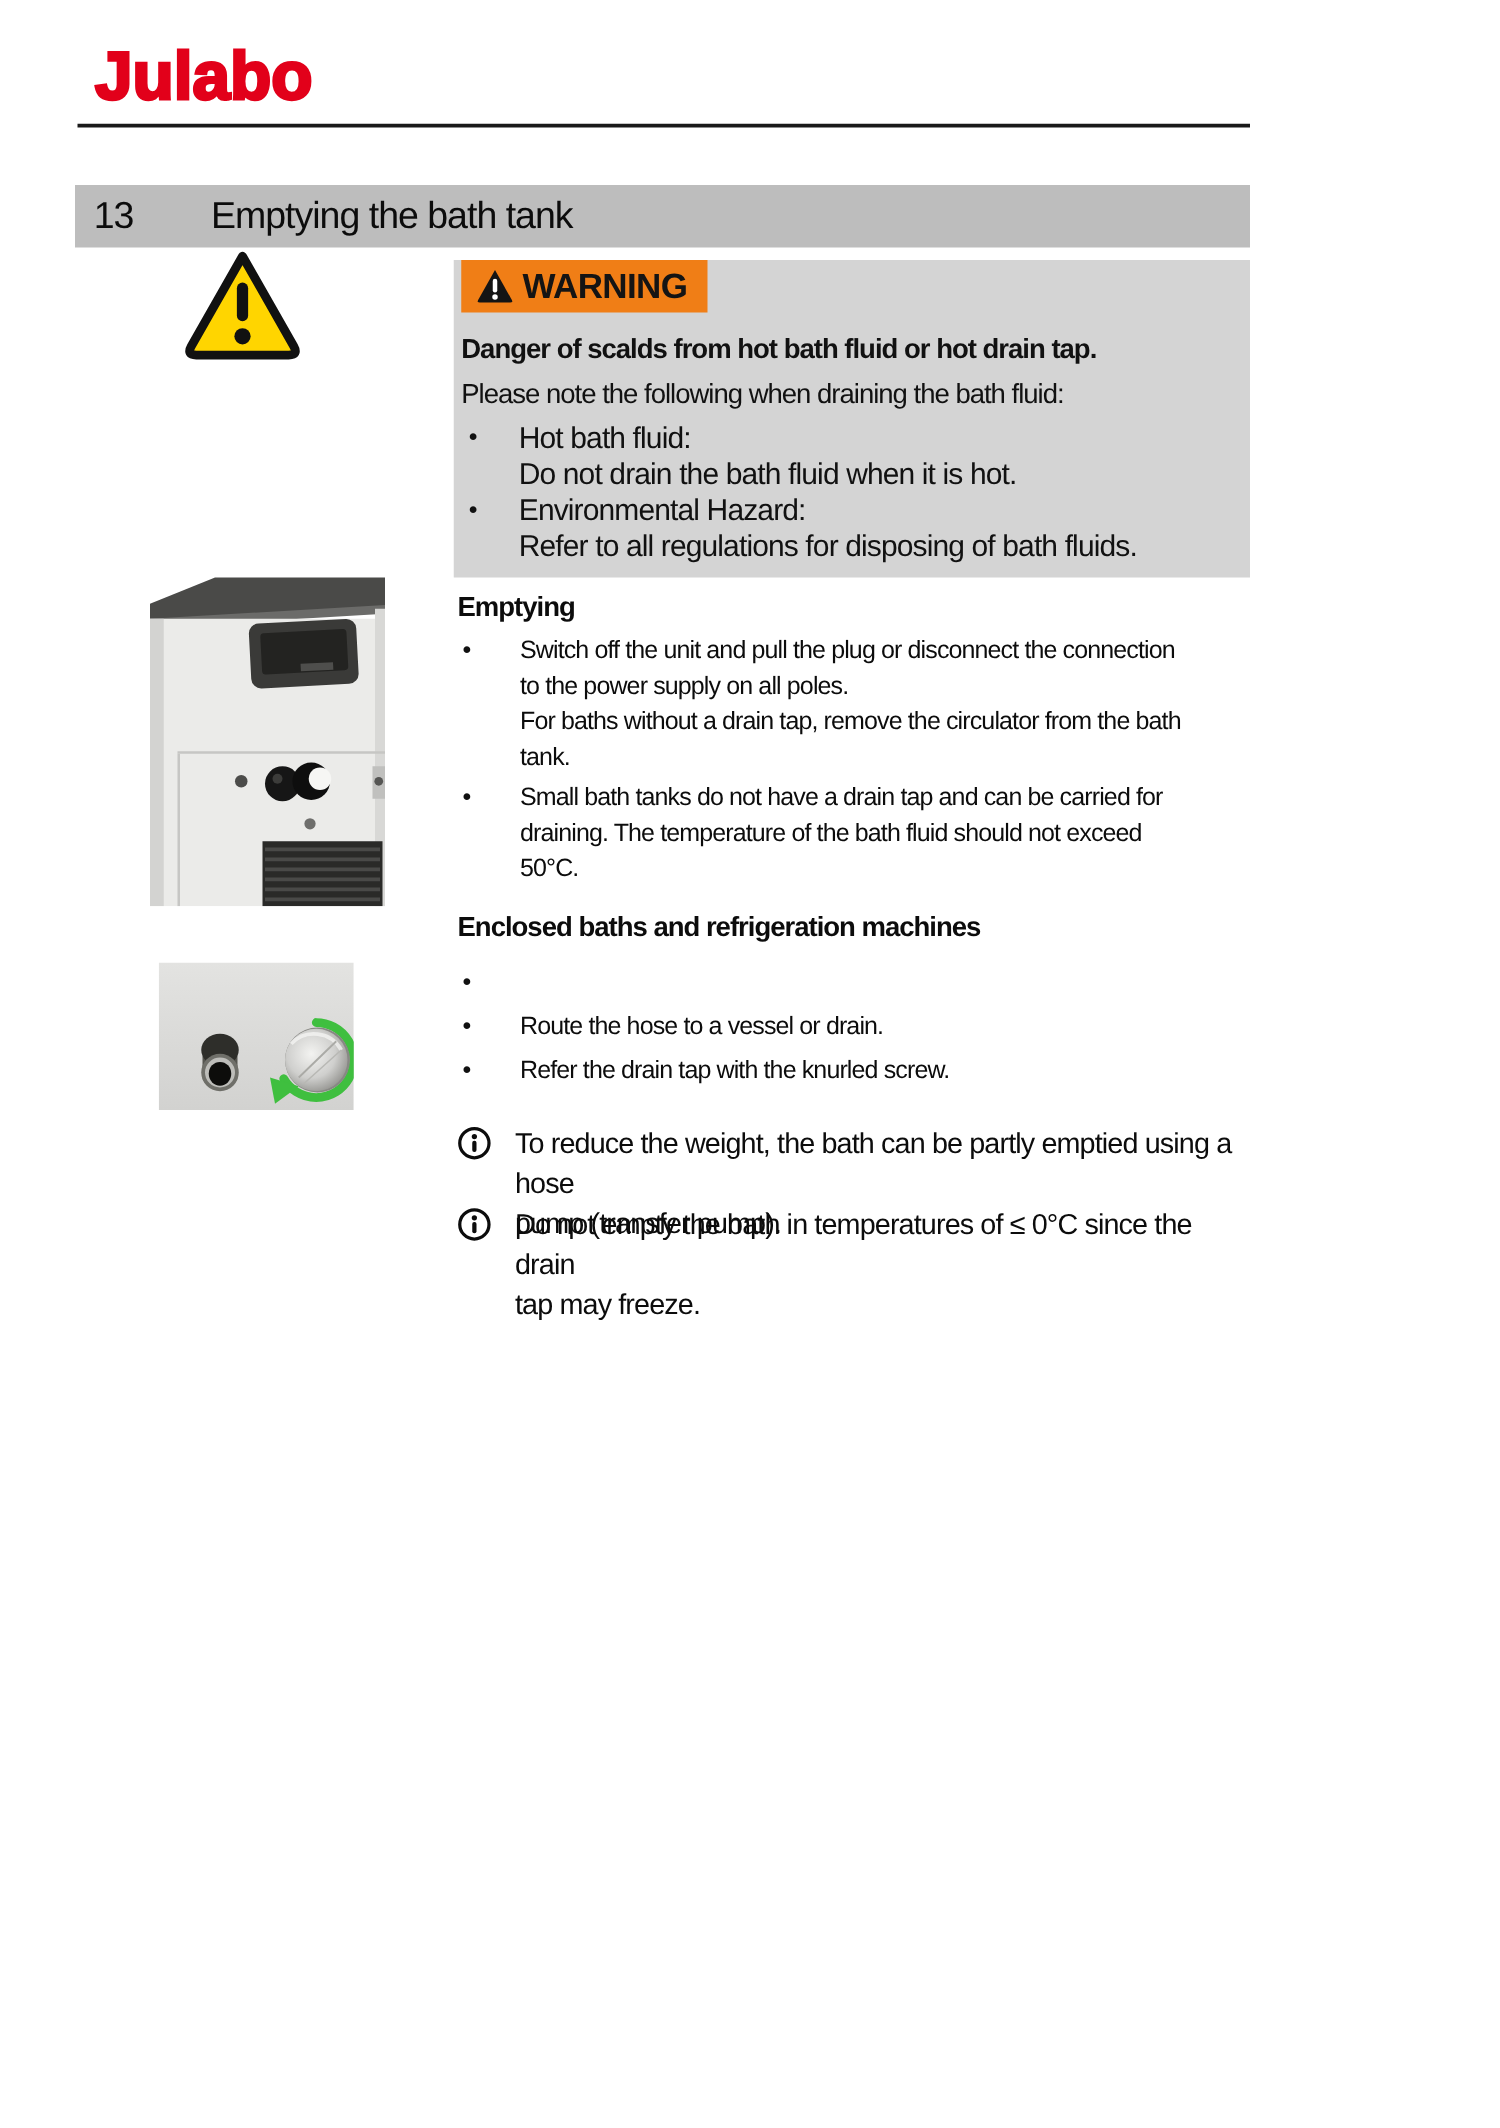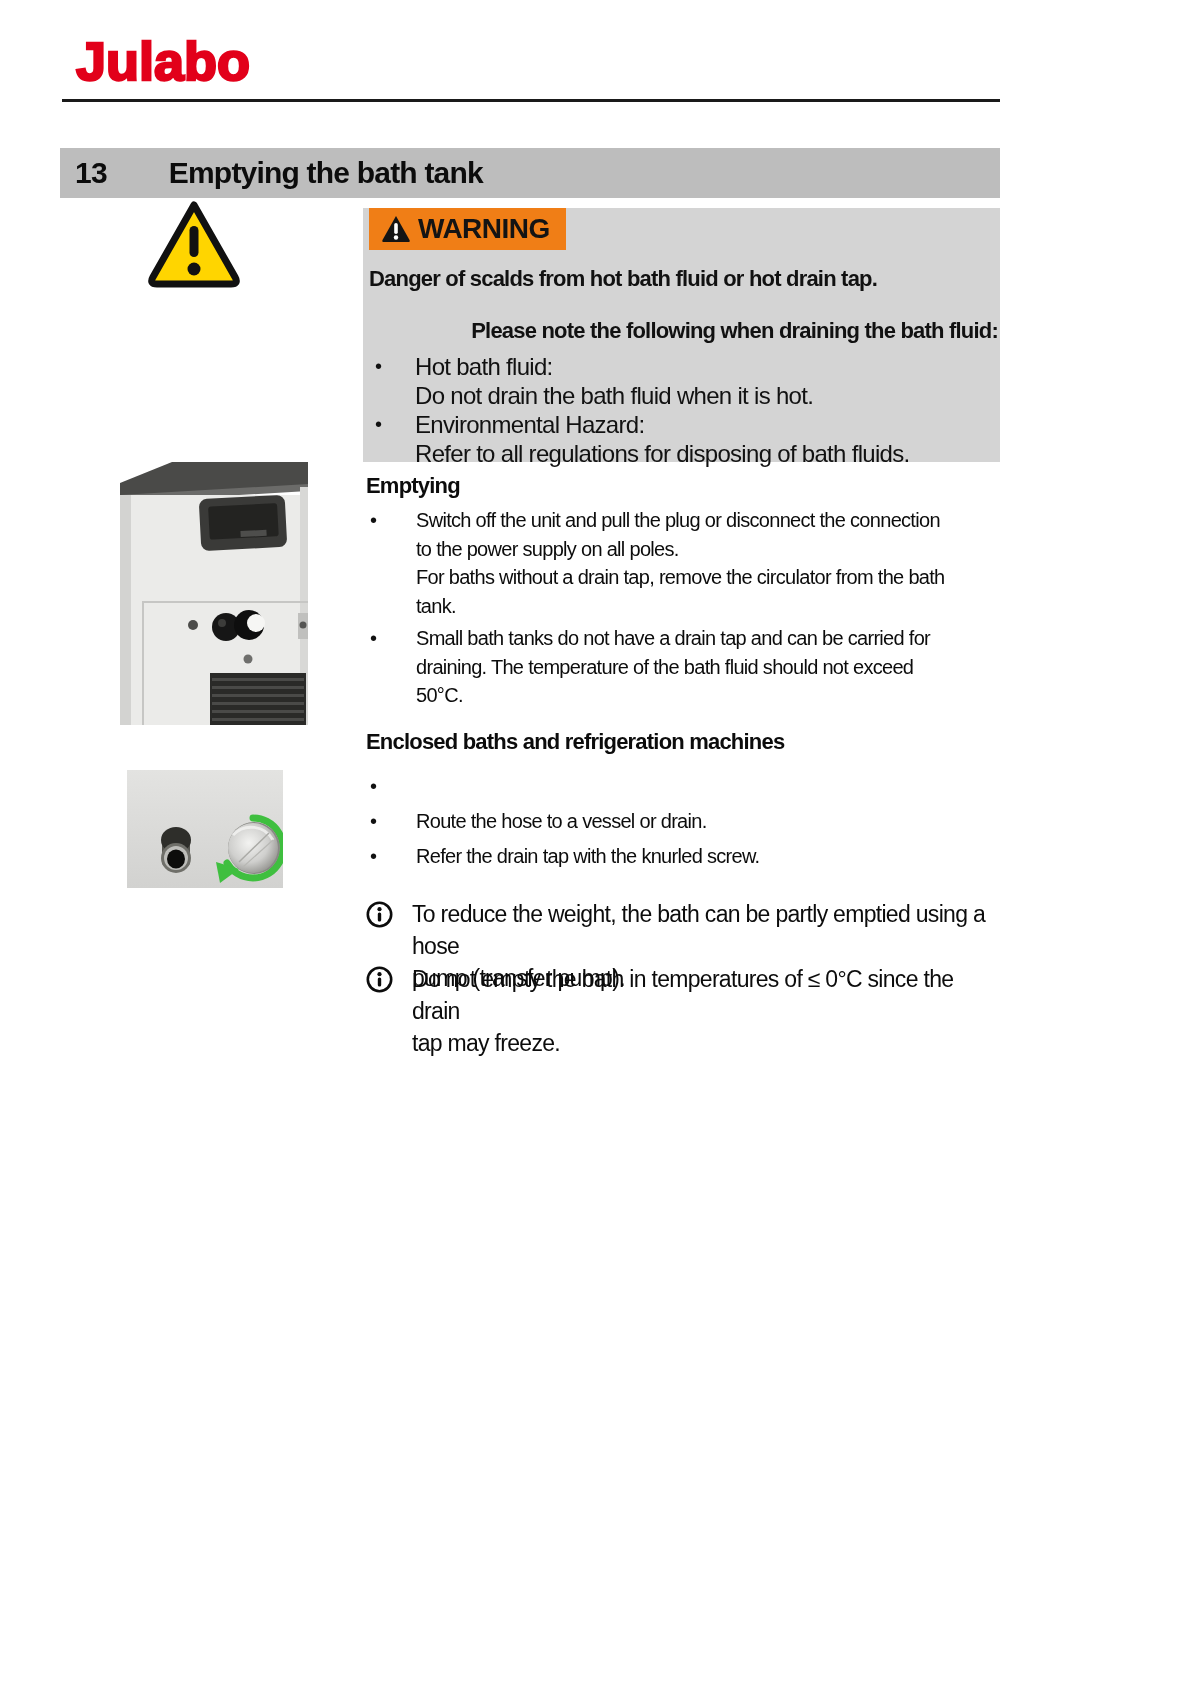--- a/index.html
+++ b/index.html
@@ -11,38 +11,38 @@
   
   .logo{
     position:absolute;left:76px;top:30px;
     font-size:54px;font-weight:bold;color:#e2001a;
     letter-spacing:0px;-webkit-text-stroke:2.5px #e2001a;
   }
   .logo-rule{position:absolute;left:62px;top:99px;width:938px;height:3px;background:#1a1a1a;}
   
   .section-bar{
     position:absolute;left:60px;top:148px;width:940px;height:50px;background:#bdbdbd;
-    display:flex;align-items:center;font-weight:bold;font-size:30px;letter-spacing:-0.8px;color:#0c0c0c;
+    display:flex;align-items:center;font-weight:normal;font-size:30px;letter-spacing:-0.8px;color:#0c0c0c;
   }
   .section-number{margin-left:15px;}
   .section-title{margin-left:62px;}
   
   .fig{position:absolute;}
   
   .warn-box{
     position:absolute;left:363px;top:208px;width:637px;height:254px;
-    background:#d4d4d4;box-sizing:border-box;padding:0 2px 10px 6px;
+    background:#d4d4d4;box-sizing:border-box;padding:0 14px 10px 6px;
   }
   .warn-tag{
     display:inline-flex;align-items:center;gap:7px;height:42px;
     background:#f07e16;padding:0 16px 0 12px;
   }
   .warn-tag-label{font-size:28px;font-weight:bold;letter-spacing:-0.5px;color:#141414;}
   .warn-title{margin-top:14px;font-size:22px;font-weight:bold;letter-spacing:-0.8px;line-height:29px;}
-  .warn-sub{margin-top:23px;font-size:22px;font-weight:bold;letter-spacing:-0.8px;line-height:29px;text-align:right;}
+  .warn-sub{margin-top:7px;font-size:22px;font-weight:normal;letter-spacing:-0.8px;line-height:29px;}
   .warn-bullets{margin-top:7px;}
   .wrow{display:flex;}
   .marker{flex:0 0 40px;font-size:20px;line-height:29px;text-align:left;padding-left:6px;}
   .wtext{font-size:24px;letter-spacing:-0.7px;line-height:29px;}
   .ml{white-space:pre-line;}
   
   .subhead{
     position:absolute;left:366px;font-size:22px;font-weight:bold;letter-spacing:-0.8px;color:#0c0c0c;
   }
   .row{position:absolute;left:366px;width:634px;display:flex;}

